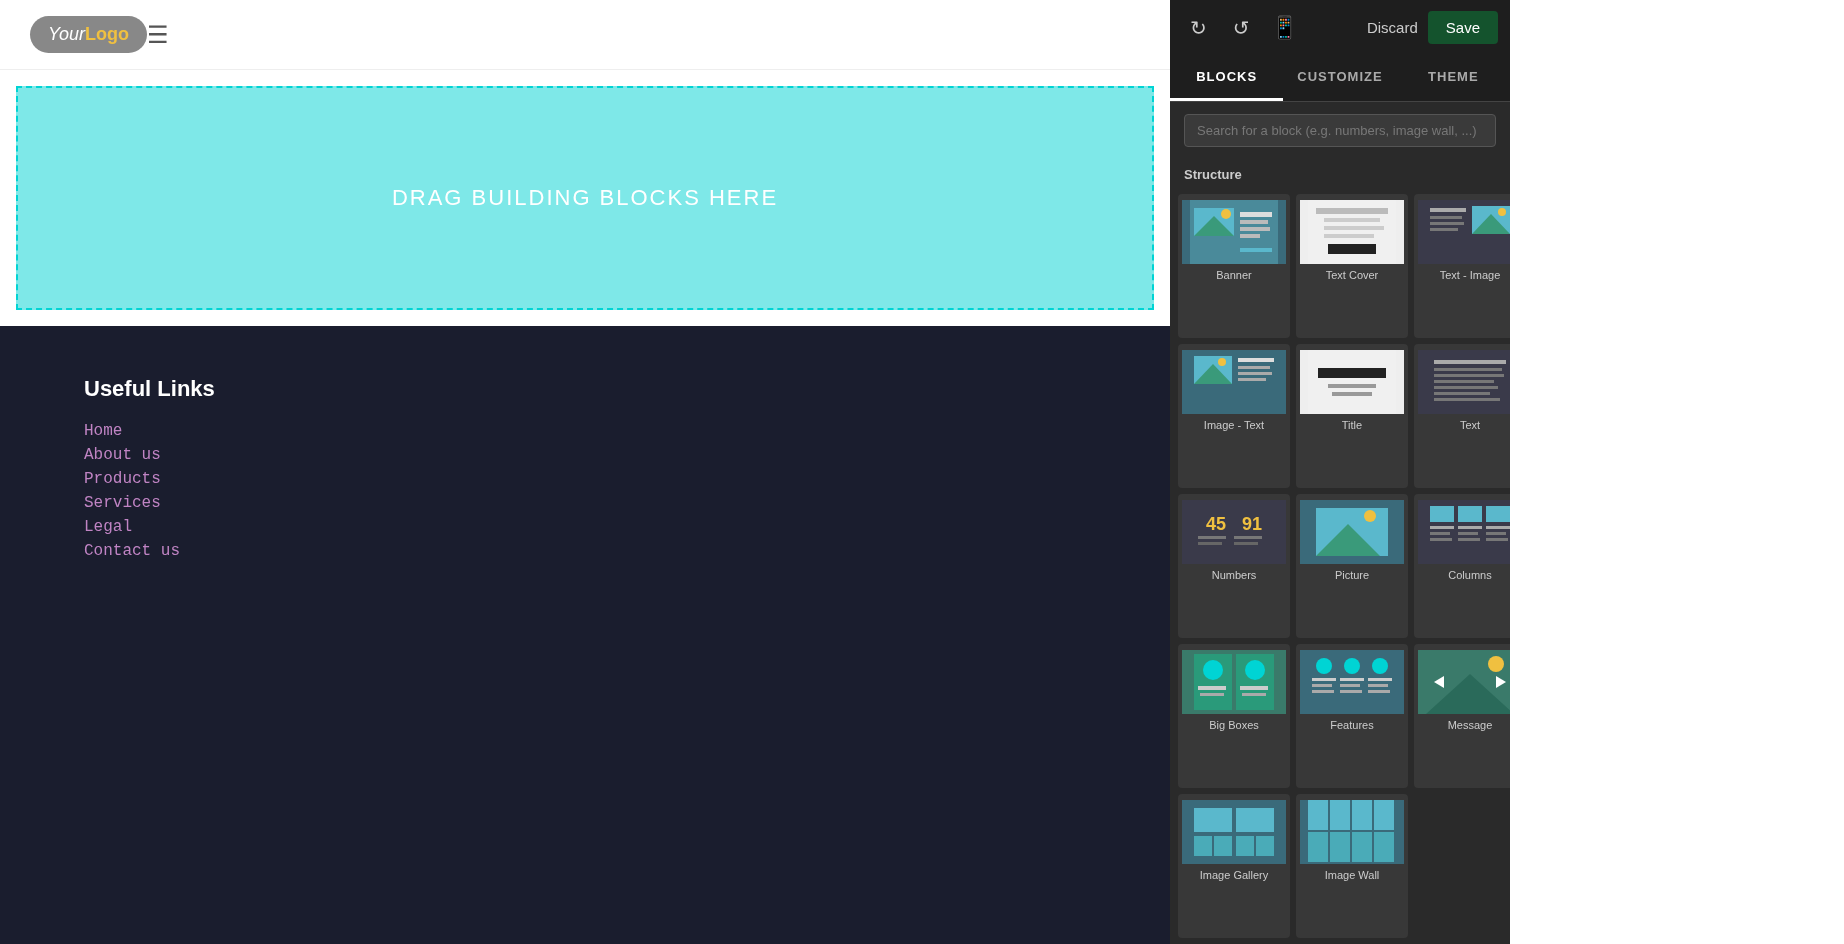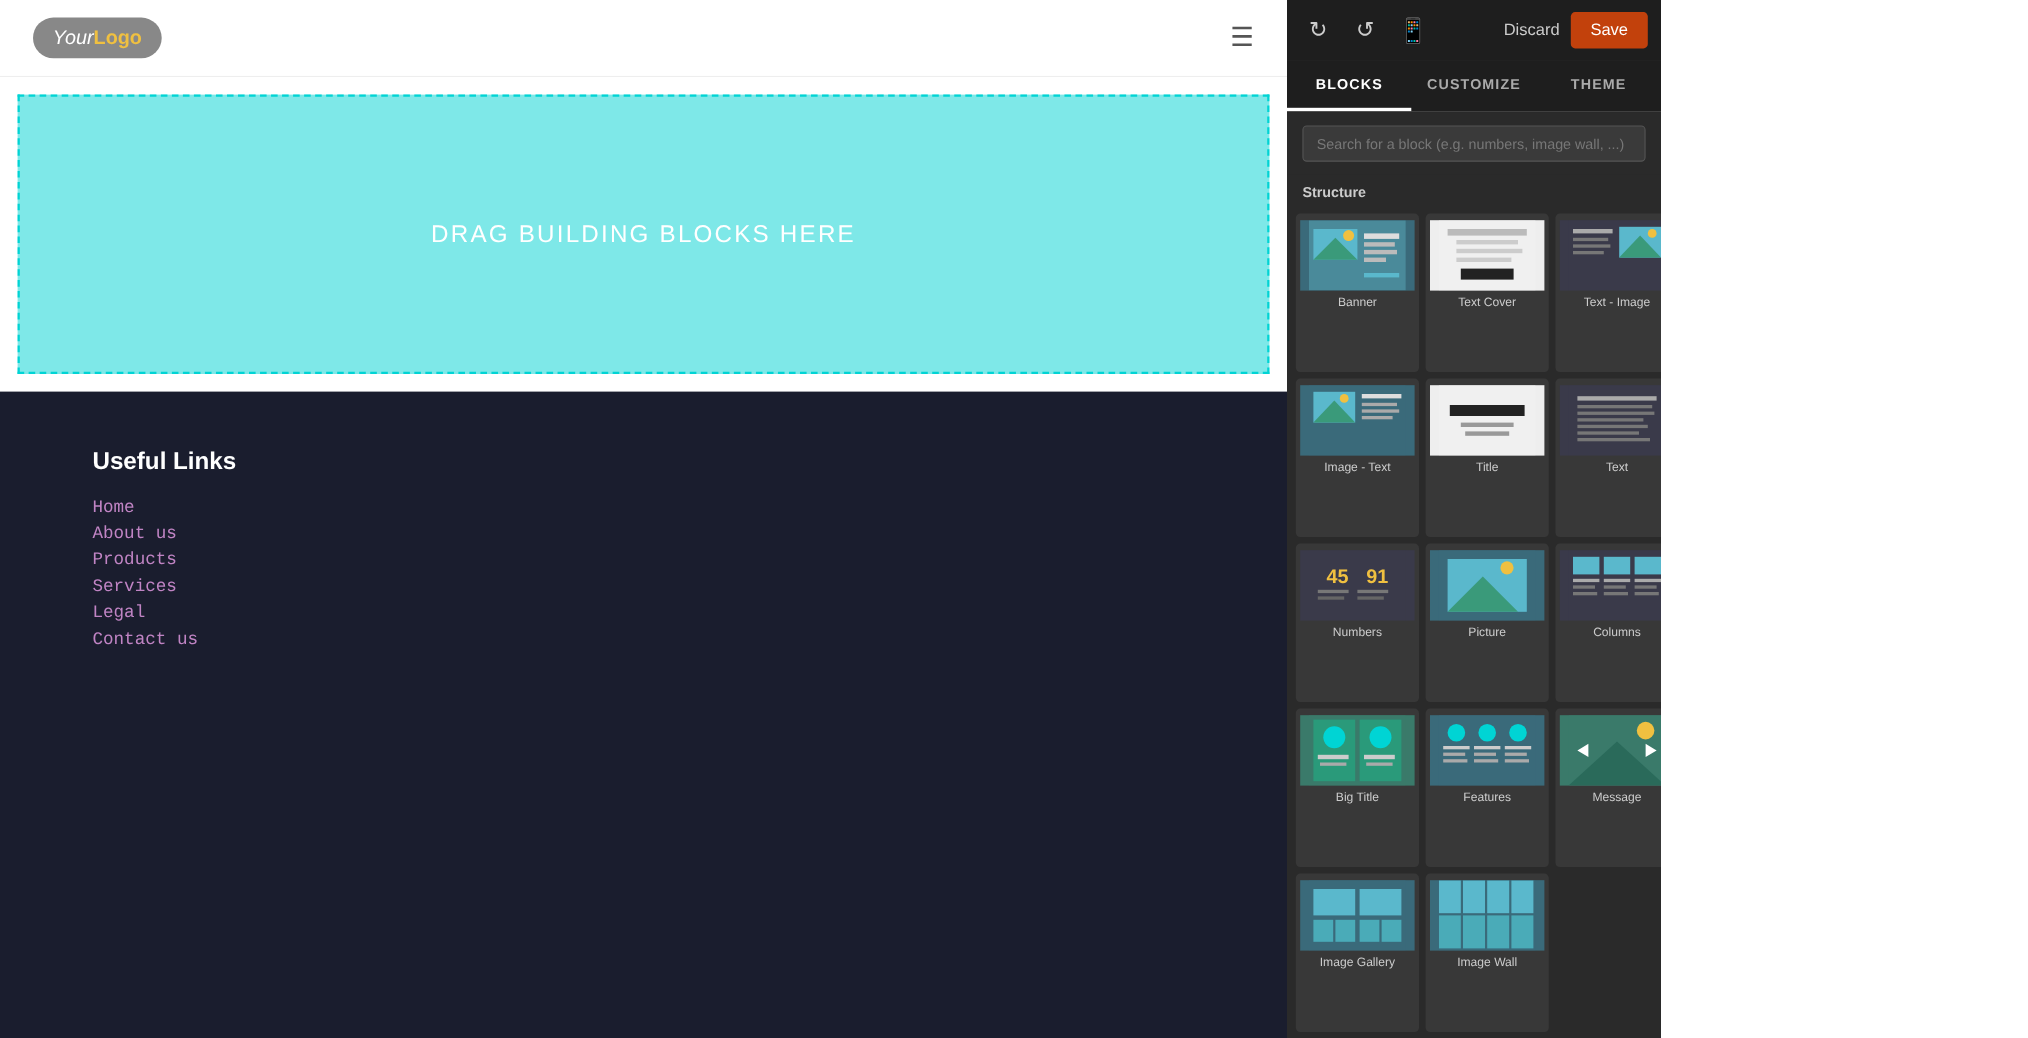--- a/index.html
+++ b/index.html
@@ -12,21 +12,21 @@
       flex-direction: column;
       overflow-y: auto;
       background: #fff;
       position: relative;
     }
 
     
     #header {
       display: flex;
       align-items: center;
-      justify-content: space-between;
+      justify-content: flex-start;
       padding: 10px 30px;
       background: #fff;
       border-bottom: 1px solid #eee;
       height: 70px;
     }
 
     #logo-area {
       display: flex;
       align-items: center;
     }
@@ -58,21 +58,21 @@
     }
 
     
     #drop-zone {
       margin: 16px;
       border: 2px dashed #00d4d4;
       background: #7ee8e8;
       display: flex;
       align-items: center;
       justify-content: center;
-      height: 254px;
+      height: 224px;
       flex-shrink: 0;
     }
 
     #drop-zone-text {
       color: #fff;
       font-size: 22px;
       letter-spacing: 2px;
       font-weight: 500;
     }
 
@@ -132,21 +132,21 @@
     #discard-btn {
       background: none;
       border: none;
       color: #ccc;
       font-size: 15px;
       cursor: pointer;
       margin-left: auto;
     }
 
     #save-btn {
-      background: #c2410c;
+      background: #14532d;
       border: none;
       color: #fff;
       font-size: 15px;
       cursor: pointer;
       padding: 8px 18px;
       border-radius: 4px;
     }
 
     
     #panel-tabs {
@@ -459,21 +459,21 @@
             <rect x="4" y="4" width="38" height="56" fill="#2a9a7a"></rect>
             <rect x="46" y="4" width="38" height="56" fill="#2a9a7a"></rect>
             <circle cx="23" cy="20" r="10" fill="#00d4d4"></circle>
             <circle cx="65" cy="20" r="10" fill="#00d4d4"></circle>
             <rect x="8" y="36" width="28" height="4" fill="#ccc"></rect>
             <rect x="10" y="43" width="24" height="3" fill="#aaa"></rect>
             <rect x="50" y="36" width="28" height="4" fill="#ccc"></rect>
             <rect x="52" y="43" width="24" height="3" fill="#aaa"></rect>
           </svg>
         </div>
-        <div class="block-label">Big Title</div>
+        <div class="block-label">Big Boxes</div>
       </div>
       <div class="block-item">
         <div class="block-thumbnail thumb-features">
           <svg width="88" height="64" viewBox="0 0 88 64">
             <rect x="0" y="0" width="88" height="64" fill="#3a6a7a"></rect>
             <circle cx="16" cy="16" r="8" fill="#00d4d4"></circle>
             <rect x="4" y="28" width="24" height="3" fill="#ccc"></rect>
             <rect x="4" y="34" width="20" height="3" fill="#aaa"></rect>
             <rect x="4" y="40" width="22" height="3" fill="#aaa"></rect>
             <circle cx="44" cy="16" r="8" fill="#00d4d4"></circle>

